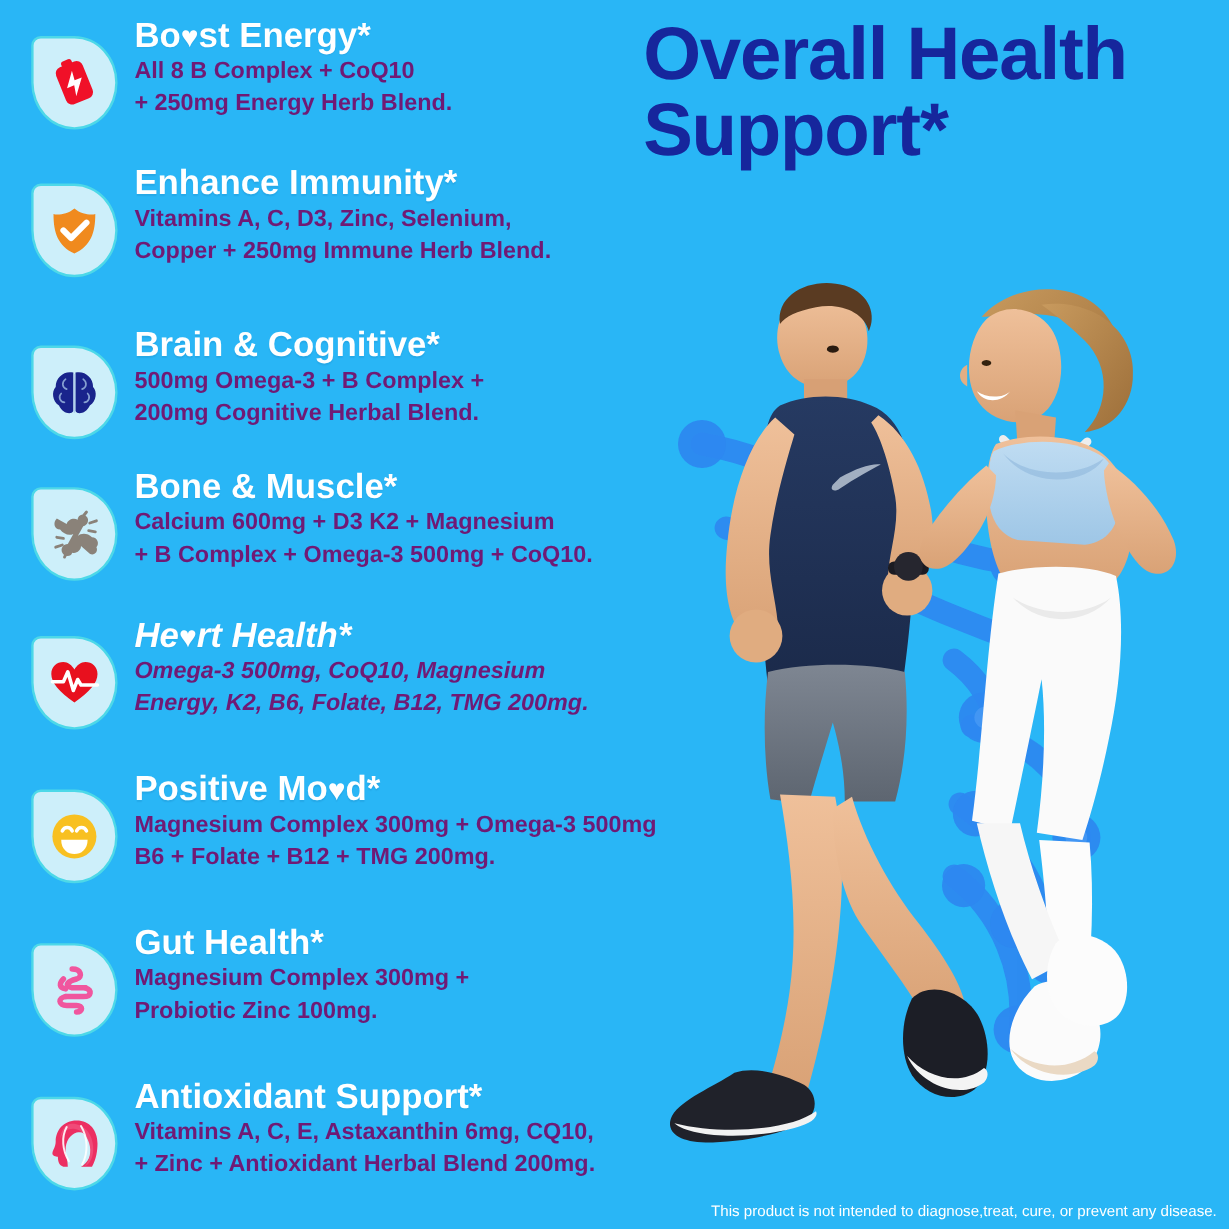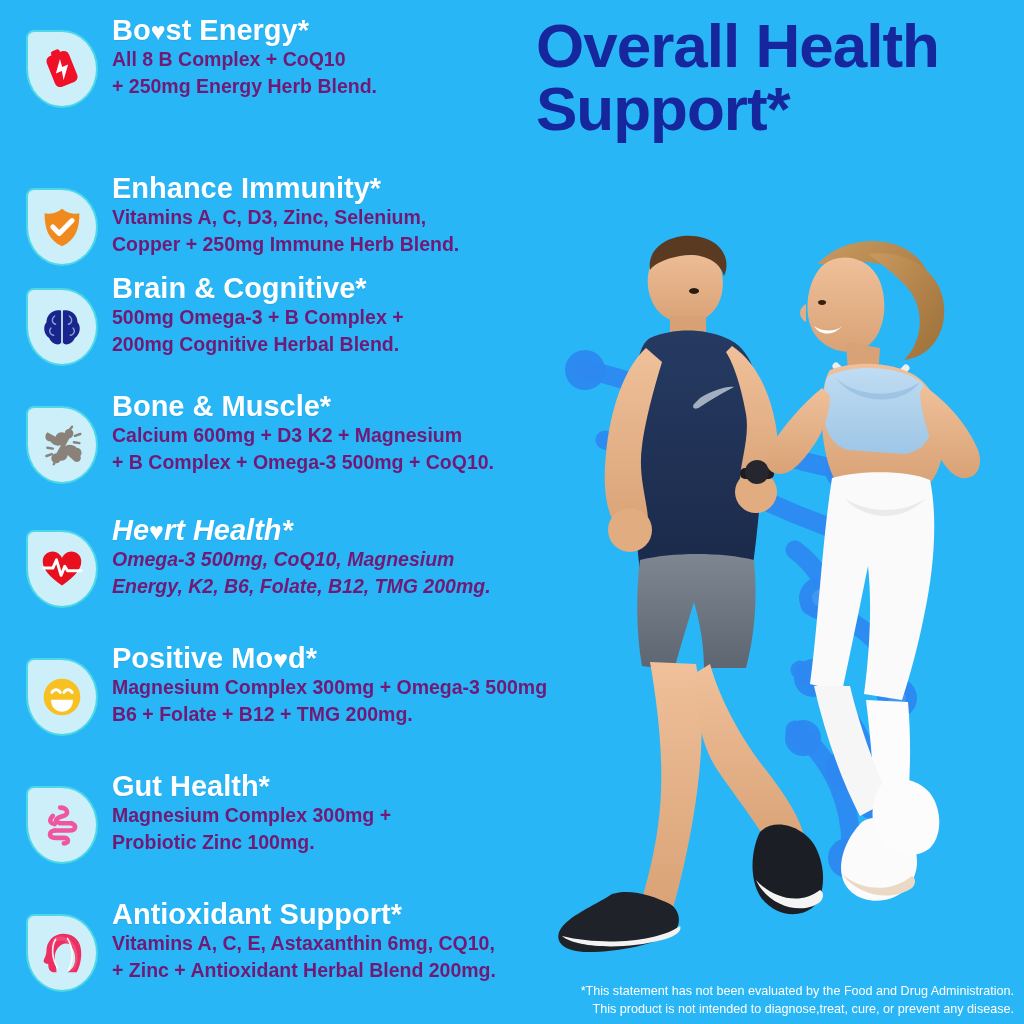--- a/index.html
+++ b/index.html
@@ -224,21 +224,21 @@
     </div>
     <div class="texts">
       <div class="b-title">
         <span>Bo</span><span class="hrt">♥</span><span>st Energy*</span>
       </div>
       <div class="b-desc">All 8 B Complex + CoQ10</div>
       <div class="b-desc">+ 250mg Energy Herb Blend.</div>
     </div>
   </div>
 
-  <div class="benefit" style="top:135px;margin-top:35px;">
+  <div class="benefit" style="top:135px;">
     <div class="icon-badge">
       <div class="badge-shape"></div>
       <div class="badge-glyph">
         <svg viewBox="0 0 48 48">
           <path d="M24 4 C31 10 40 10 43 9 C43 26 39 38 24 45 C9 38 5 26 5 9 C8 10 17 10 24 4 Z" fill="#F08A1E"></path>
           <path d="M14 24 l7 7 14 -14" stroke="#FFFFFF" stroke-width="5.5" fill="none" stroke-linecap="round" stroke-linejoin="round"></path>
         </svg>
       </div>
     </div>
     <div class="texts">
@@ -382,15 +382,14 @@
     <div class="texts">
       <div class="b-title">Antioxidant Support*</div>
       <div class="b-desc">Vitamins A, C, E, Astaxanthin 6mg, CQ10,</div>
       <div class="b-desc">+ Zinc + Antioxidant Herbal Blend 200mg.</div>
     </div>
   </div>
 
 </div>
 
 <div id="disclaimer">
-  <div>*This statement has not been evaluated by the Food and Drug Administration.</div>
   <div>This product is not intended to diagnose,treat, cure, or prevent any disease.</div>
 </div>
 
 </body></html>

